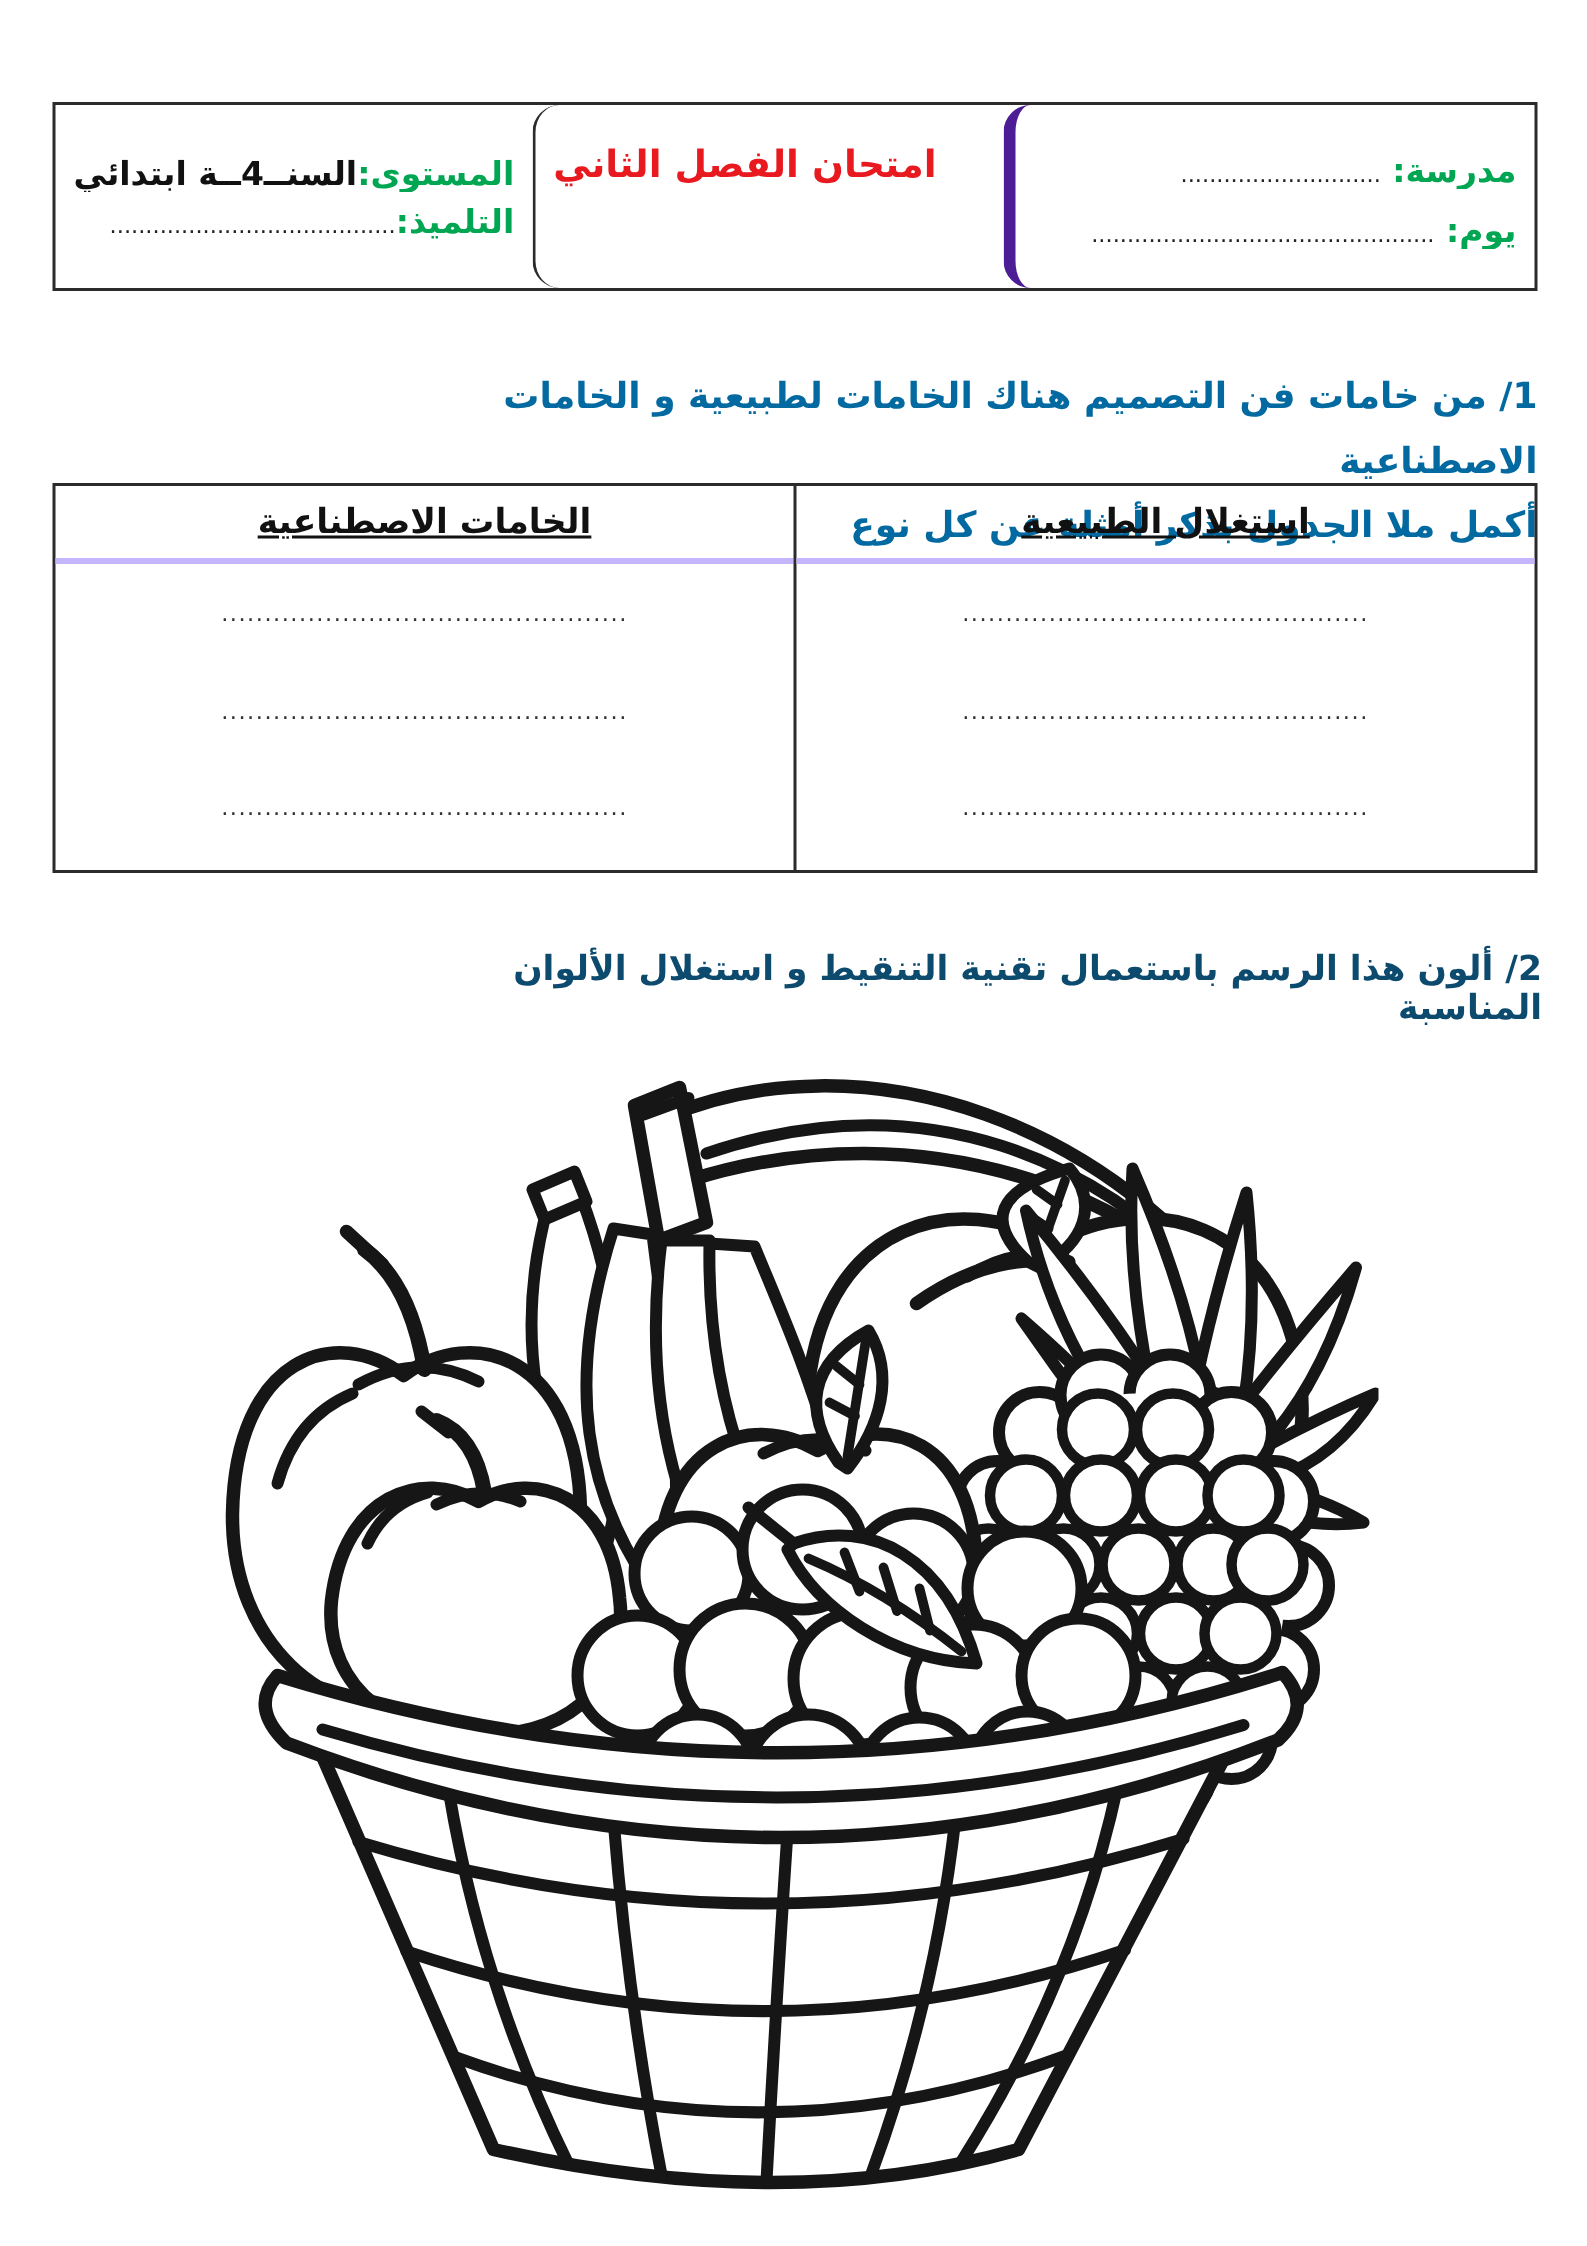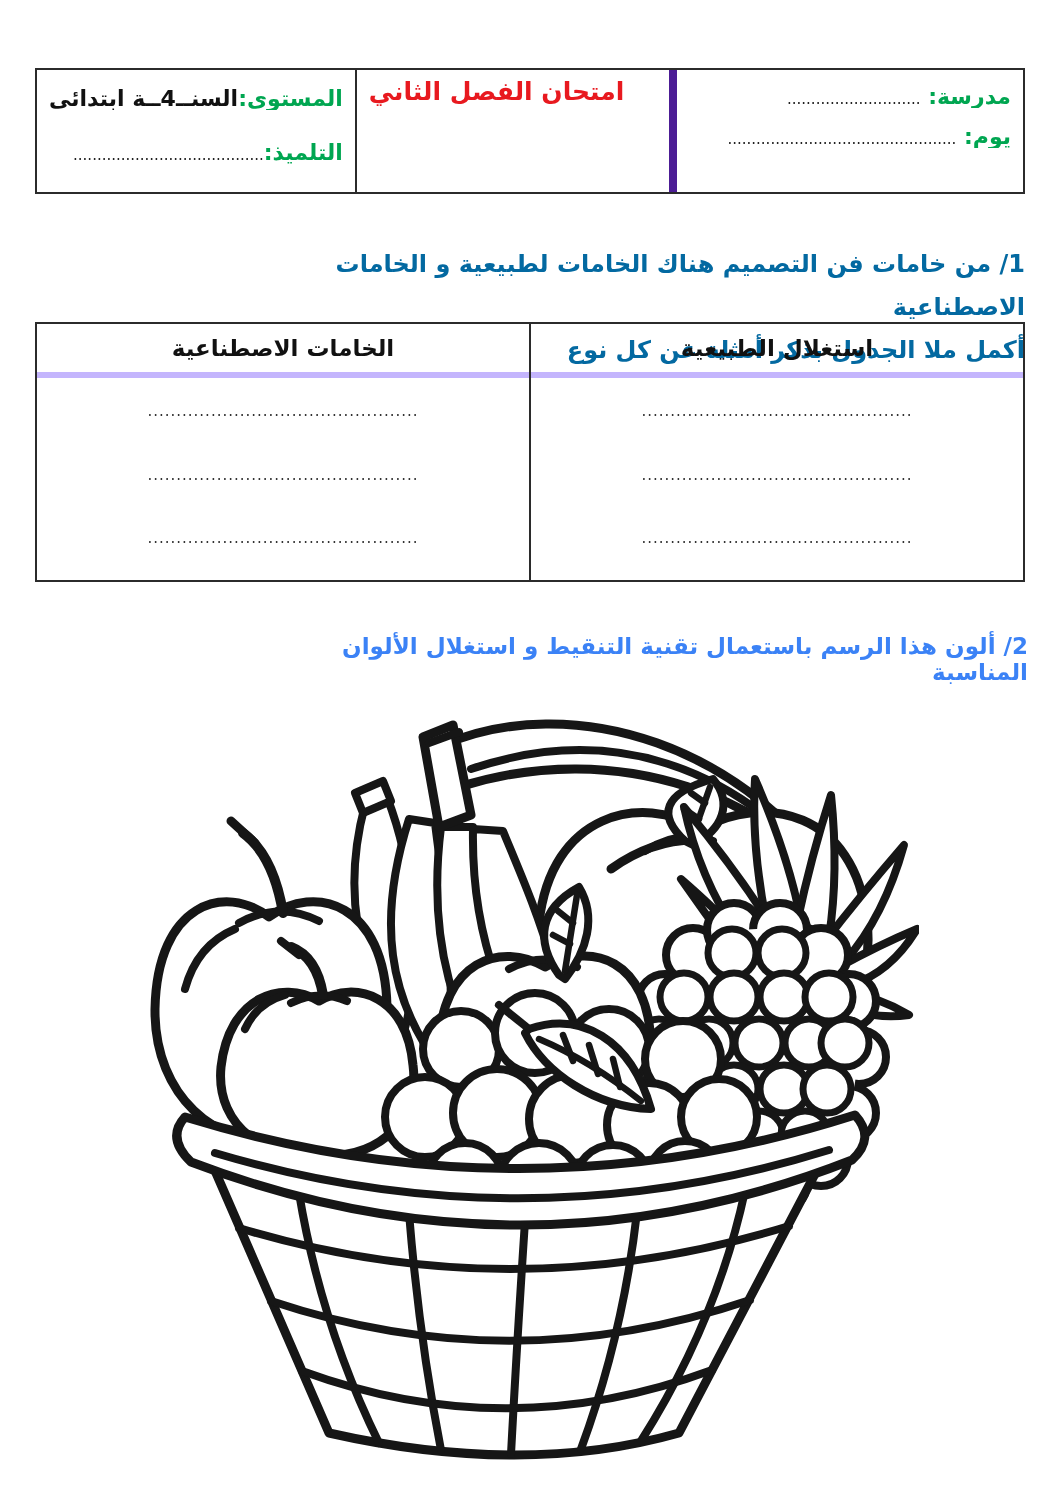--- a/index.html
+++ b/index.html
@@ -1,47 +1,47 @@
 <!DOCTYPE html>
 <html lang="ar"><head>
 <meta charset="utf-8">
 <style>
   html,body{margin:0;padding:0;background:#ffffff;}
   .page{position:relative;width:1058px;height:1497px;background:#fff;overflow:hidden;
         font-family:"DejaVu Sans",sans-serif;color:#111;}
   
   .hdr{position:absolute;left:35px;top:68px;width:986px;height:122px;
        border:2px solid #2b2b2b;display:flex;flex-direction:row-reverse;}
-  .hdr .cell{box-sizing:border-box;padding:2px 12px;}
+  .hdr .cell{box-sizing:border-box;padding:20px 12px;border-radius:18px;}
   .cell-school{width:358px;border-left:8px solid #4c1d95;}
   .cell-title{width:318px;border-left:2px solid #2b2b2b;text-align:left;}
   .cell-level{flex:1;}
   .fieldline{direction:rtl;text-align:right;font-size:22px;font-weight:bold;line-height:1.0;
              white-space:nowrap;overflow:hidden;}
   .cell-school .fieldline{margin-top:14px;}
   .cell-school .fieldline + .fieldline{margin-top:18px;}
   .cell-level .fieldline{margin-top:16px;}
-  .cell-level .fieldline + .fieldline{margin-top:32px;}
+  .cell-level .fieldline + .fieldline{margin-top:10px;}
   .lbl{color:#00a651;}
   .val{color:#111;}
   .dots{color:#222;font-weight:normal;font-size:15px;letter-spacing:1px;}
   .title-red{color:#e8191f;font-size:25px;font-weight:bold;line-height:1.45;margin-top:2px;
              direction:rtl;}
   
   .q1{position:absolute;right:33px;top:226px;width:760px;direction:rtl;text-align:right;
       font-size:24px;font-weight:bold;line-height:1.8;color:#0369a1;margin-top:17px;}
   .q2{position:absolute;right:30px;top:633px;width:700px;direction:rtl;text-align:right;
-      font-size:23px;font-weight:bold;color:#3b82f6;}
+      font-size:23px;font-weight:bold;color:#0c4a6e;}
   
   .mtable{position:absolute;left:35px;top:322px;width:986px;height:256px;
           border:2px solid #2b2b2b;display:flex;flex-direction:row-reverse;}
   .mcol{box-sizing:border-box;flex:1;display:flex;flex-direction:column;}
   .mcol.first{border-left:2px solid #2b2b2b;}
-  .mhead{height:48px;border-bottom:6px solid #c4b5fd;display:flex;align-items:center;
-         justify-content:center;font-size:23px;font-weight:bold;direction:rtl;}
+  .mhead{height:48px;border-bottom:4px solid #c4b5fd;display:flex;align-items:center;
+         justify-content:center;font-size:23px;font-weight:bold;direction:rtl;text-decoration:underline;}
   .mbody{flex:1;display:flex;flex-direction:column;justify-content:space-between;
          padding:26px 0 34px 0;align-items:center;}
   .ansline{font-size:15px;letter-spacing:1px;color:#333;line-height:1;}
   
   .art{position:absolute;left:139px;top:697px;}
   .art path,.art circle,.art ellipse,.art rect{fill:#ffffff;stroke:#161616;stroke-width:8;
         stroke-linecap:round;stroke-linejoin:round;}
   .art .line{fill:none;}
   .art .w9{stroke-width:9;}
   .art .w10{stroke-width:10;}

